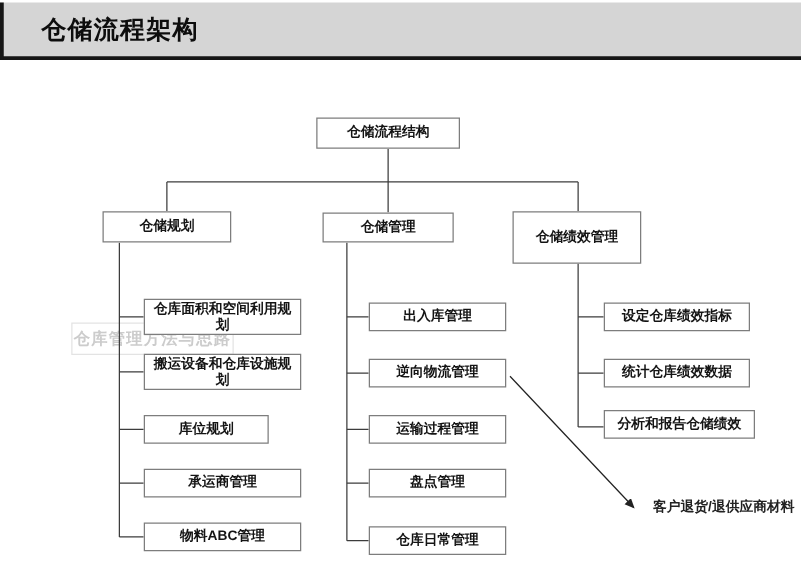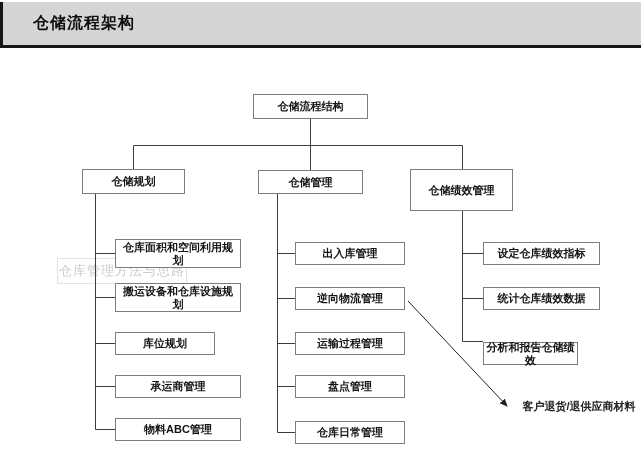--- a/index.html
+++ b/index.html
@@ -10,28 +10,28 @@
     color:#111;
   }
   .header{
     position:absolute;left:0;top:2px;width:638px;height:43px;
     background:#d5d5d5;
     border-left:3px solid #161616;
     border-bottom:3px solid #161616;
     display:flex;align-items:center;
   }
   .header .title{
-    margin-left:30px;font-size:16px;font-weight:bold;color:#0d0d0d;
+    margin-left:30px;font-size:20px;font-weight:bold;color:#0d0d0d;
     letter-spacing:1px;
   }
   .watermark{
     position:absolute;left:57px;top:258px;width:128px;height:24px;
     border:1px solid #e3e3e3;color:#cccccc;font-size:13px;
     display:flex;align-items:center;justify-content:center;
-    letter-spacing:1px;z-index:0;background:transparent;
+    letter-spacing:1px;z-index:0;background:transparent;font-weight:bold;
   }
   svg.connectors{position:absolute;left:0;top:0;z-index:1;}
   .node{
     position:absolute;z-index:2;background:#ffffff;
     border:1px solid #7d7d7d;
     display:flex;align-items:center;justify-content:center;
     text-align:center;font-weight:bold;color:#141414;
     font-size:11px;line-height:13px;padding:1px 2px;box-sizing:border-box;
     word-break:break-all;
   }
@@ -92,19 +92,19 @@
   <div class="node" style="left:115px;top:418px;width:126px;height:23px;">物料ABC管理</div>
 
   <div class="node" style="left:295px;top:242px;width:110px;height:23px;">出入库管理</div>
   <div class="node" style="left:295px;top:287px;width:110px;height:23px;">逆向物流管理</div>
   <div class="node" style="left:295px;top:332px;width:110px;height:23px;">运输过程管理</div>
   <div class="node" style="left:295px;top:375px;width:110px;height:23px;">盘点管理</div>
   <div class="node" style="left:295px;top:421px;width:110px;height:23px;">仓库日常管理</div>
 
   <div class="node" style="left:483px;top:242px;width:117px;height:23px;">设定仓库绩效指标</div>
   <div class="node" style="left:483px;top:287px;width:117px;height:23px;">统计仓库绩效数据</div>
-  <div class="node" style="left:483px;top:342px;width:95px;height:23px;">分析和报告仓储绩效</div>
+  <div class="node" style="left:483px;top:328px;width:121px;height:23px;">分析和报告仓储绩效</div>
 
   <div class="annotation">
     <div>客户退货/退供应商材料</div>
   </div>
 
 </div>
 
 </body></html>

